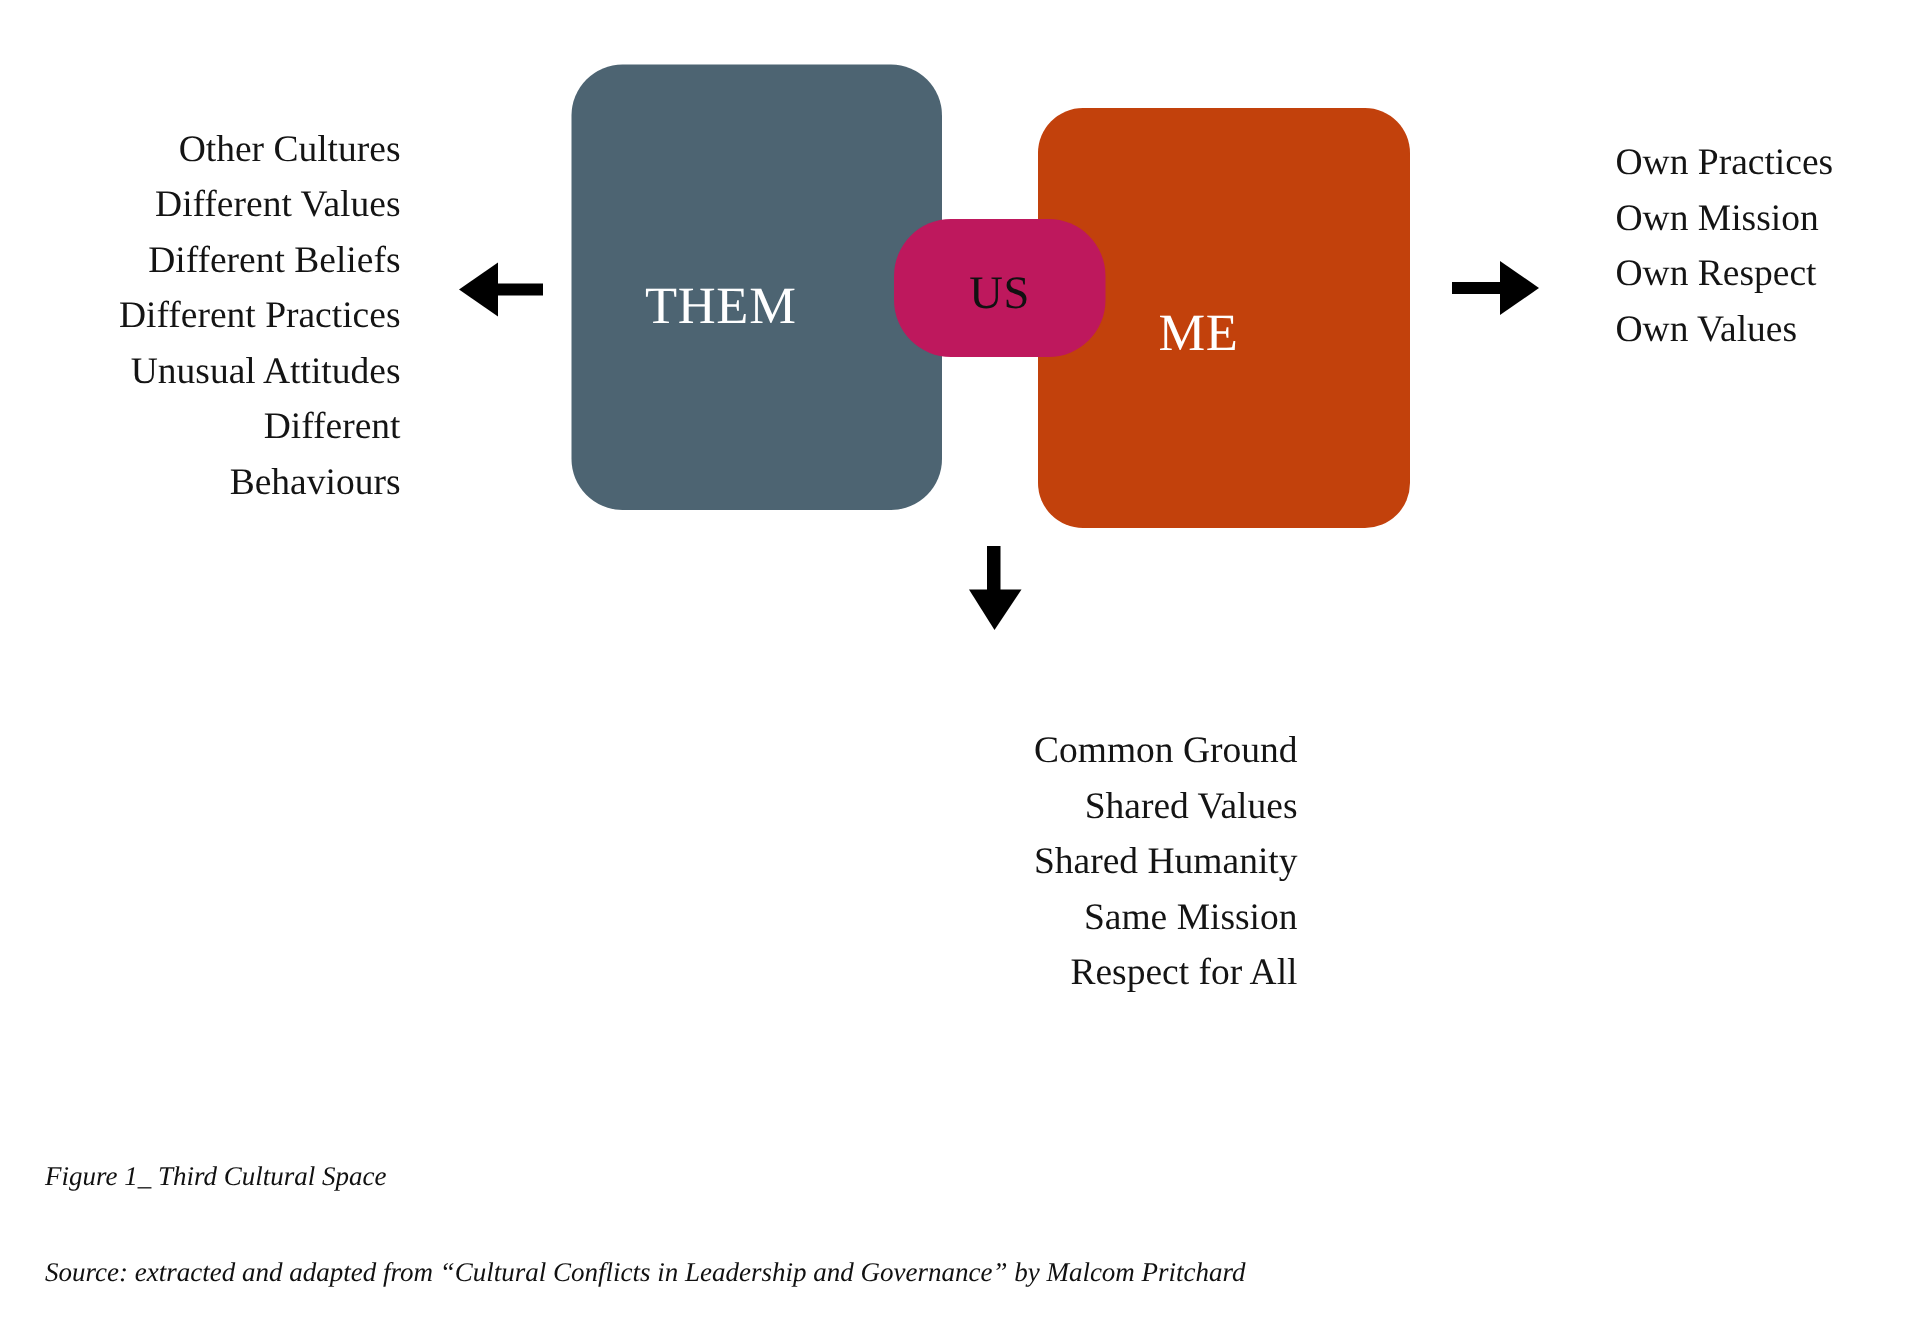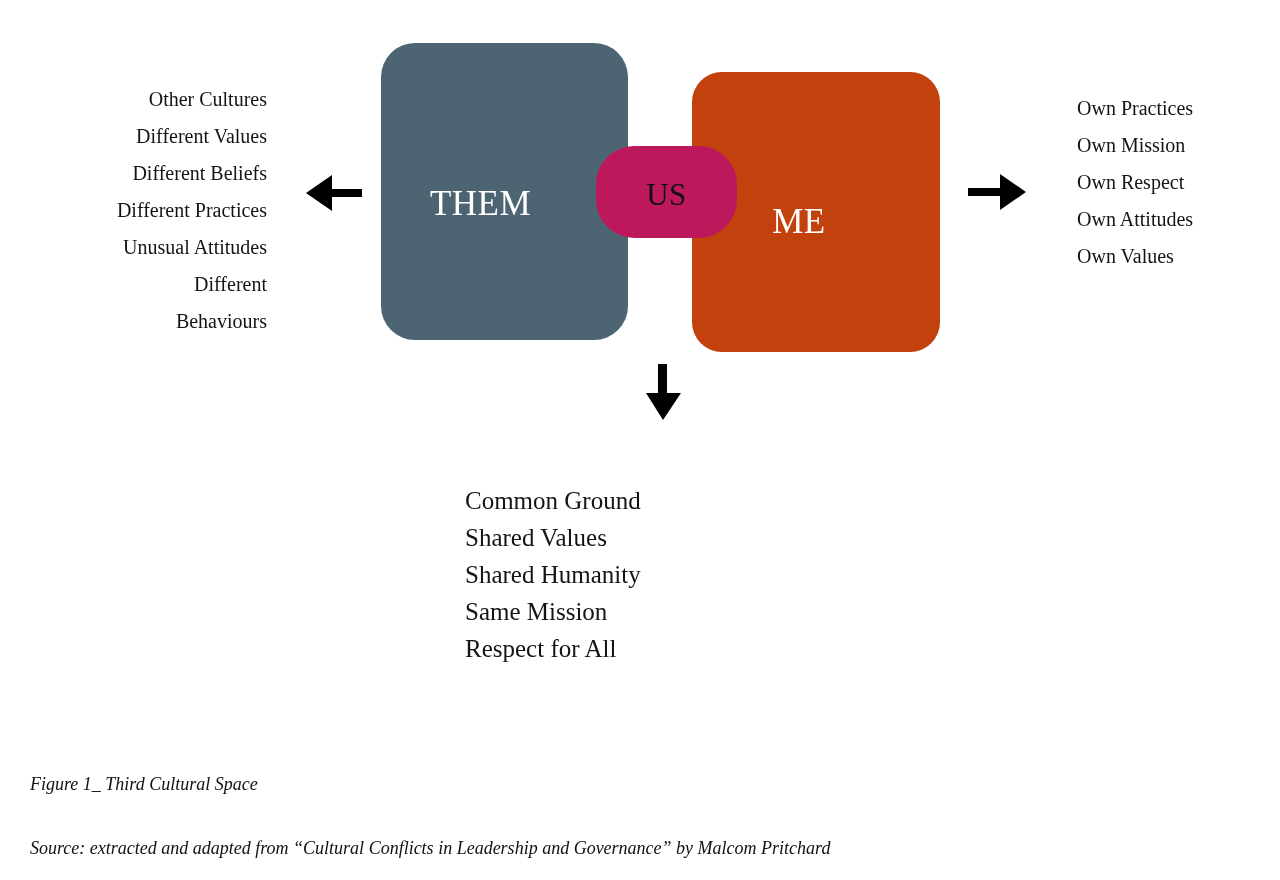--- a/index.html
+++ b/index.html
@@ -19,21 +19,21 @@
   }
 
   .canvas {
     position: absolute;
     inset: 0;
   }
 
   
   .side-list {
     position: absolute;
-    font-size: 20px;
+    font-size: 25px;
     line-height: 37px;
     color: #141414;
     white-space: nowrap;
   }
   .side-list .line {
     display: block;
   }
 
   #left-list {
     left: 0;
@@ -47,21 +47,21 @@
     top: 90px;
     width: 200px;
     text-align: left;
   }
 
   #bottom-list {
     position: absolute;
     left: 465px;
     top: 482px;
     width: 400px;
-    text-align: left;
+    text-align: right;
     font-size: 25px;
     line-height: 37px;
     color: #141414;
   }
   #bottom-list .line { display: block; }
 
   
   .box {
     position: absolute;
     display: flex;
@@ -176,21 +176,20 @@
     <svg width="58" height="50" viewBox="0 0 58 50" aria-hidden="true">
       <rect x="0" y="21" width="34" height="8" fill="#000000"></rect>
       <polygon points="58,25 32,7 32,43" fill="#000000"></polygon>
     </svg>
   </div>
 
   <div class="side-list" id="right-list">
     <span class="line">Own Practices</span>
     <span class="line">Own Mission</span>
     <span class="line">Own Respect</span>
-    <span class="line">Own Attitudes</span>
     <span class="line">Own Values</span>
   </div>
 
   <div class="arrow" id="arrow-down">
     <svg width="44" height="56" viewBox="0 0 44 56" aria-hidden="true">
       <rect x="16" y="0" width="9" height="30" fill="#000000"></rect>
       <polygon points="21,56 4,29 39,29" fill="#000000"></polygon>
     </svg>
   </div>
 

